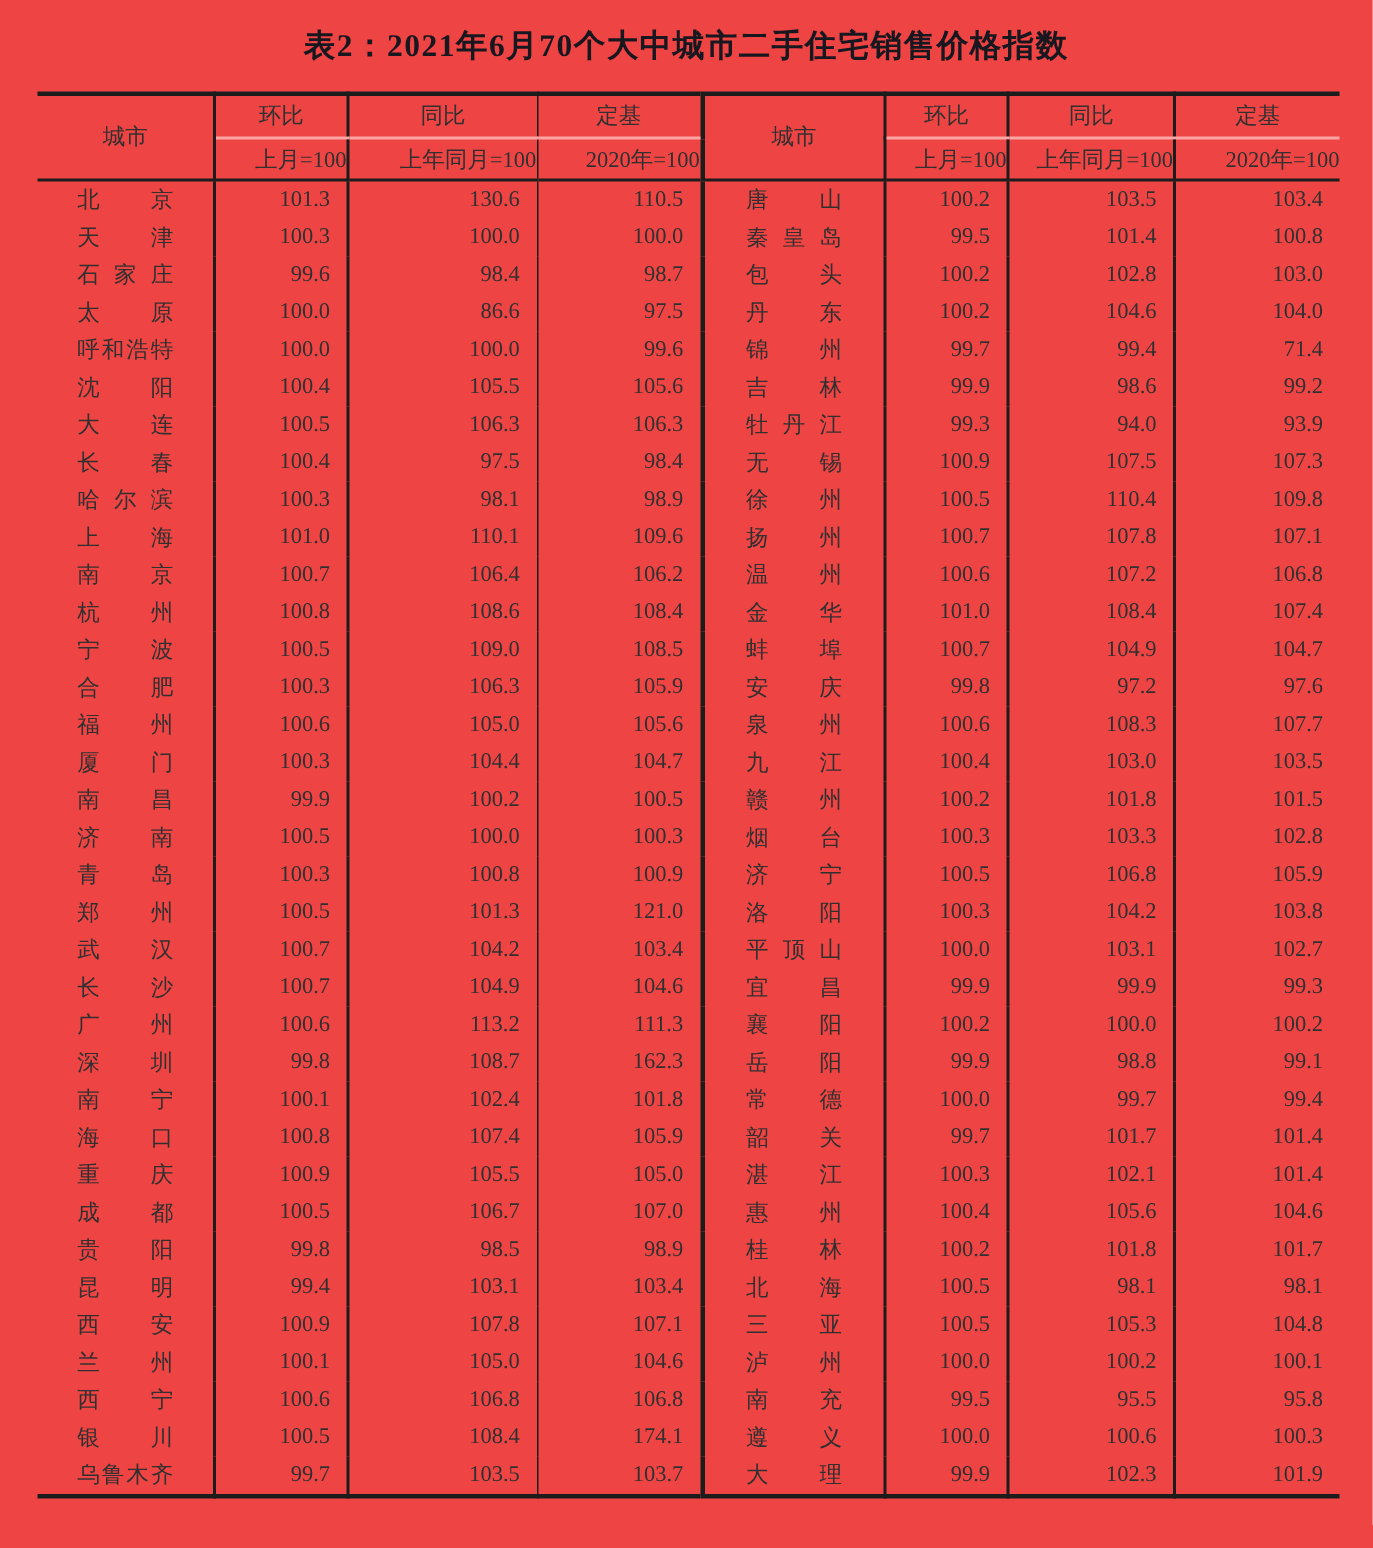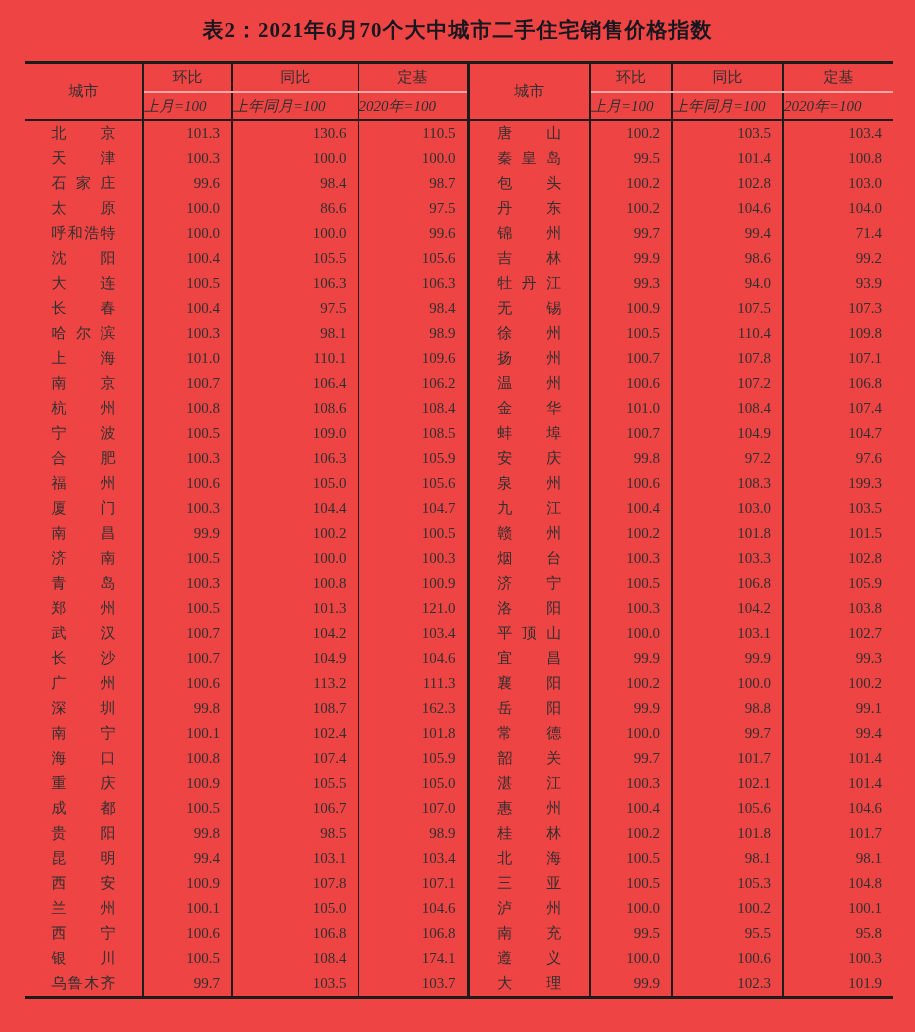--- a/index.html
+++ b/index.html
@@ -45,21 +45,21 @@
   .c0 { border-right: 2px solid #1c1c1c; }
   .c1 { border-right: 2px solid #1c1c1c; }
   .c2 { border-right: 1px solid #1c1c1c; }
   .c3 { border-right: 3px solid #1c1c1c; }
   .c4 { border-right: 2px solid #1c1c1c; }
   .c5 { border-right: 2px solid #1c1c1c; }
   .c6 { border-right: 2px solid #1c1c1c; }
   .c7 { border-right: none; }
   
   .h1 { height: 27px; text-align: center; border-bottom: 2px solid #fca5a5; }
-  .h2 { height: 26px; text-align: left; font-style: italic; }
+  .h2 { height: 26px; text-align: right; }
   .hb { border-bottom: 2px solid #1c1c1c; }
   .city-h { text-align: center; }
   
   .city { text-align: center; }
   .cj {
     display: inline-block;
     width: 64px;
     text-align: justify;
     text-align-last: justify;
   }
@@ -245,21 +245,21 @@
           <td class="c7 num">97.6</td>
         </tr>
         <tr>
           <td class="c0 city"><span class="cj">福州</span></td>
           <td class="c1 num">100.6</td>
           <td class="c2 num">105.0</td>
           <td class="c3 num">105.6</td>
           <td class="c4 city"><span class="cj">泉州</span></td>
           <td class="c5 num">100.6</td>
           <td class="c6 num">108.3</td>
-          <td class="c7 num">199.3</td>
+          <td class="c7 num">107.7</td>
         </tr>
         <tr>
           <td class="c0 city"><span class="cj">厦门</span></td>
           <td class="c1 num">100.3</td>
           <td class="c2 num">104.4</td>
           <td class="c3 num">104.7</td>
           <td class="c4 city"><span class="cj">九江</span></td>
           <td class="c5 num">100.4</td>
           <td class="c6 num">103.0</td>
           <td class="c7 num">103.5</td>

